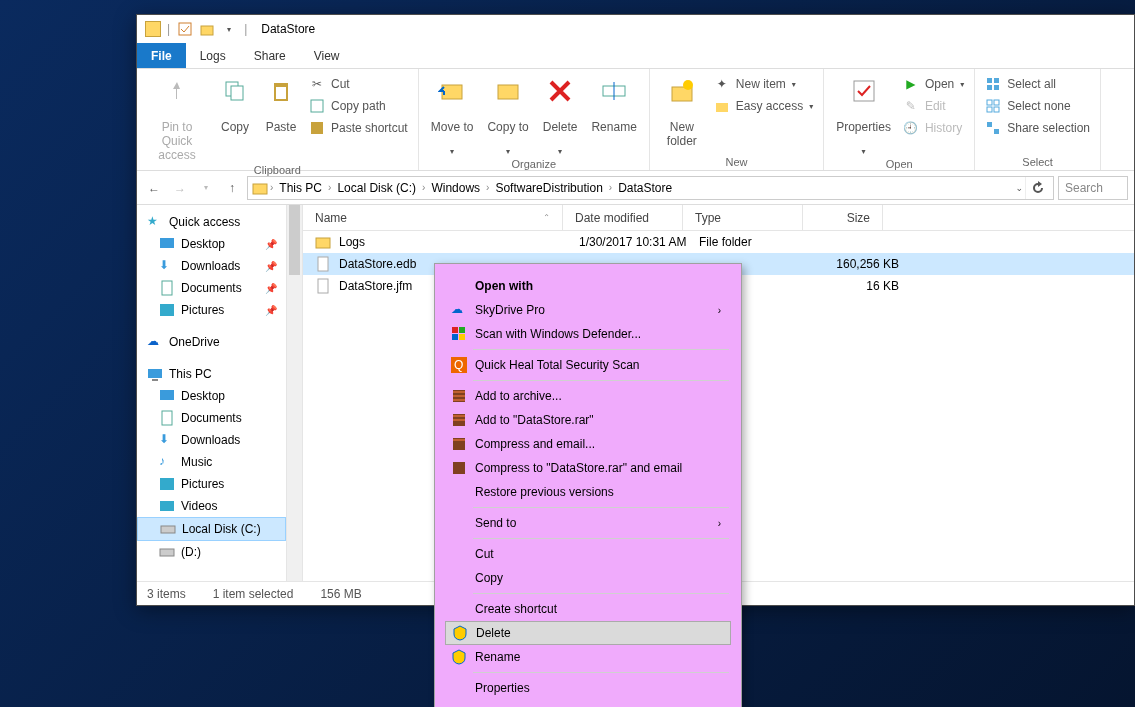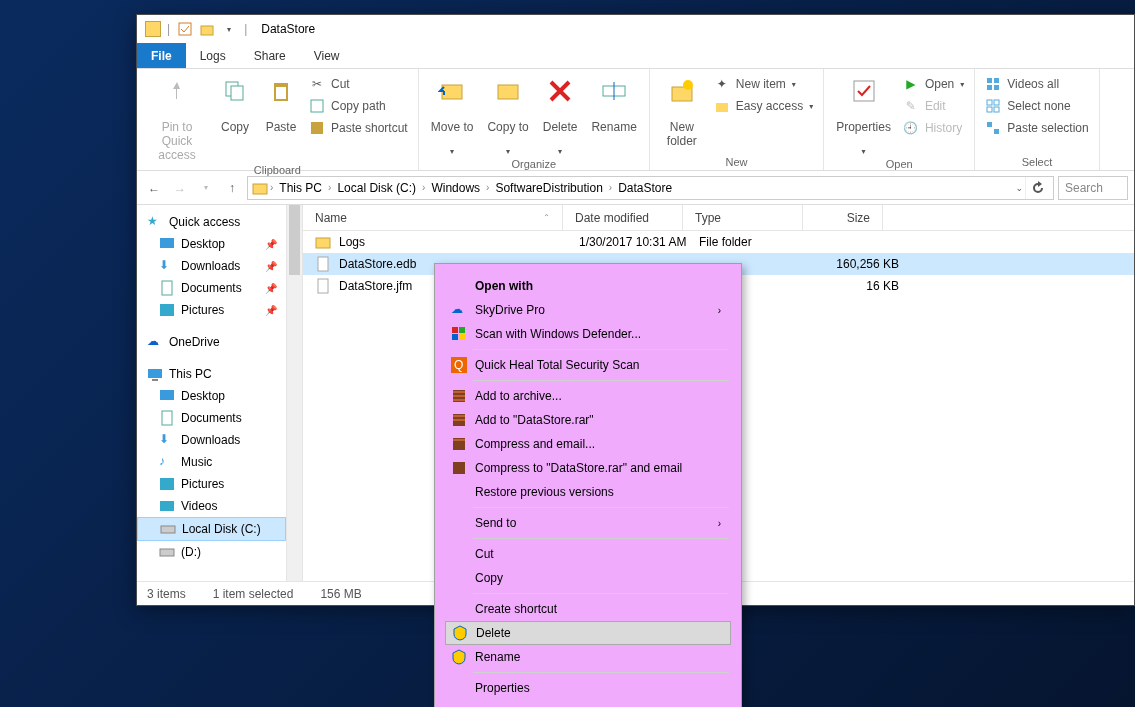--- a/index.html
+++ b/index.html
@@ -259,41 +259,41 @@
         <div class="rcol">
           <div class="rbtn-small">
               <span class="ico">
                 <svg width="14" height="14">
                   <rect x="1" y="1" width="5" height="5" fill="#5ad"></rect>
                   <rect x="8" y="1" width="5" height="5" fill="#5ad"></rect>
                   <rect x="1" y="8" width="5" height="5" fill="#5ad"></rect>
                   <rect x="8" y="8" width="5" height="5" fill="#5ad"></rect>
                 </svg>
               </span>
-              <span>Videos all</span>
+              <span>Select all</span>
             </div>
           <div class="rbtn-small">
               <span class="ico">
                 <svg width="14" height="14">
                   <rect x="1" y="1" width="5" height="5" fill="none" stroke="#5ad"></rect>
                   <rect x="8" y="1" width="5" height="5" fill="none" stroke="#5ad"></rect>
                   <rect x="1" y="8" width="5" height="5" fill="none" stroke="#5ad"></rect>
                   <rect x="8" y="8" width="5" height="5" fill="none" stroke="#5ad"></rect>
                 </svg>
               </span>
               <span>Select none</span>
             </div>
           <div class="rbtn-small">
               <span class="ico">
                 <svg width="14" height="14">
                   <rect x="1" y="1" width="5" height="5" fill="#5ad"></rect>
                   <rect x="8" y="8" width="5" height="5" fill="#5ad"></rect>
                 </svg>
               </span>
-              <span>Paste selection</span>
+              <span>Share selection</span>
             </div>
         </div>
       </div>
       <div class="rgroup-label">Select</div>
     </div>
   </div>
 
   <div class="navbar">
     <span class="nav-btn">←</span>
     <span class="nav-btn disabled">→</span>

